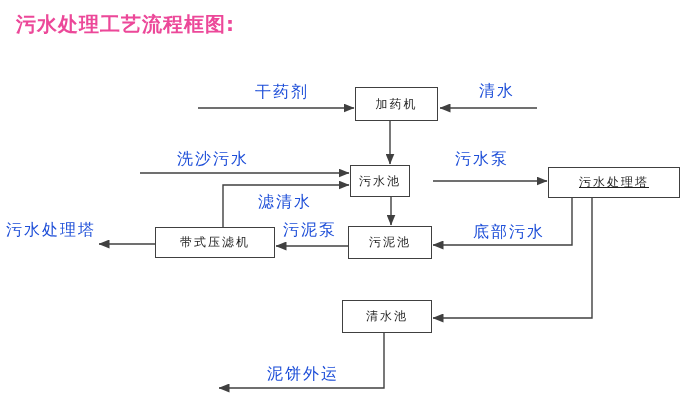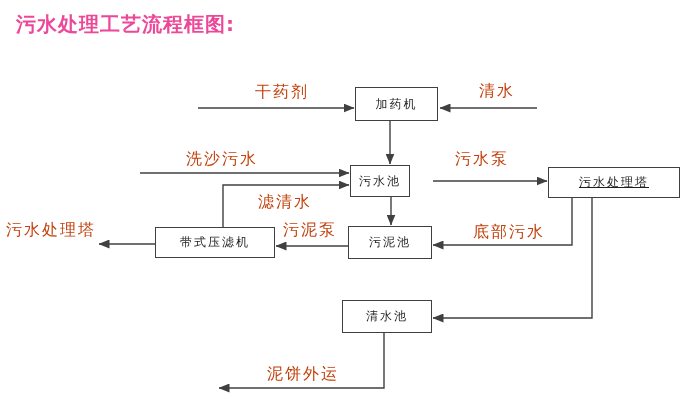--- a/index.html
+++ b/index.html
@@ -14,33 +14,33 @@
   }
   .connectors { position:absolute; left:0; top:0; width:700px; height:420px; }
   .node {
     position:absolute; box-sizing:border-box;
     border:1.5px solid #404040; background:#ffffff;
     display:flex; align-items:center; justify-content:center;
     font-size:12px; color:#1f1f1f; letter-spacing:2px; white-space:nowrap;
   }
   .flabel {
     position:absolute; transform:translate(-50%,-50%);
-    font-size:16px; color:#c2410c; letter-spacing:2px; white-space:nowrap;
+    font-size:16px; color:#1d4ed8; letter-spacing:2px; white-space:nowrap;
   }
   
   .n-dosing   { left:355px; top:87px;  width:83px;  height:34px; }
   .n-sewage   { left:350px; top:165px; width:60px;  height:32px; }
   .n-tower    { left:548px; top:167px; width:132px; height:31px;text-decoration:underline; }
   .n-sludge   { left:348px; top:226px; width:84px;  height:33px;font-family:Liberation Serif, serif; }
   .n-press    { left:155px; top:227px; width:120px; height:31px; }
   .n-clean    { left:342px; top:300px; width:90px;  height:33px; }
   
   .l-dry      { left:282px; top:92px;  }
   .l-cw       { left:497px; top:91px;  }
-  .l-sand     { left:222px; top:159px; }
+  .l-sand     { left:213px; top:159px; }
   .l-spump    { left:482px; top:159px; }
   .l-filt     { left:285px; top:202px; }
   .l-slpump   { left:310px; top:230px; }
   .l-bottom   { left:509px; top:232px; }
   .l-mud      { left:51px;  top:230px; }
   .l-recycle  { left:303px; top:374px; }
 </style>
 </head>
 <body>
 

